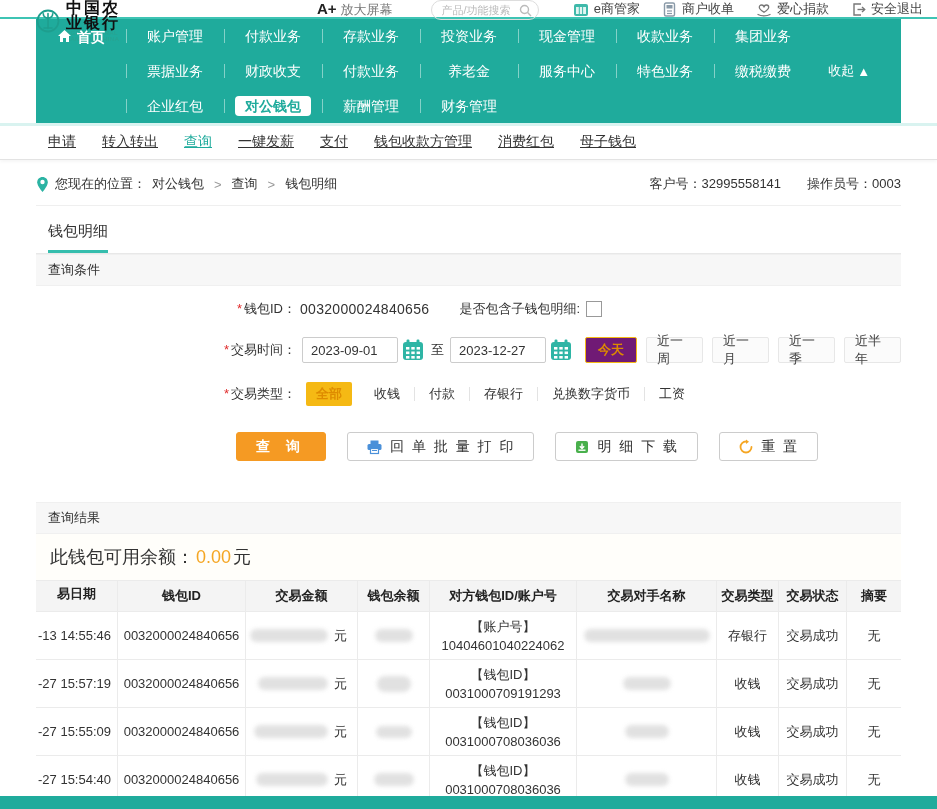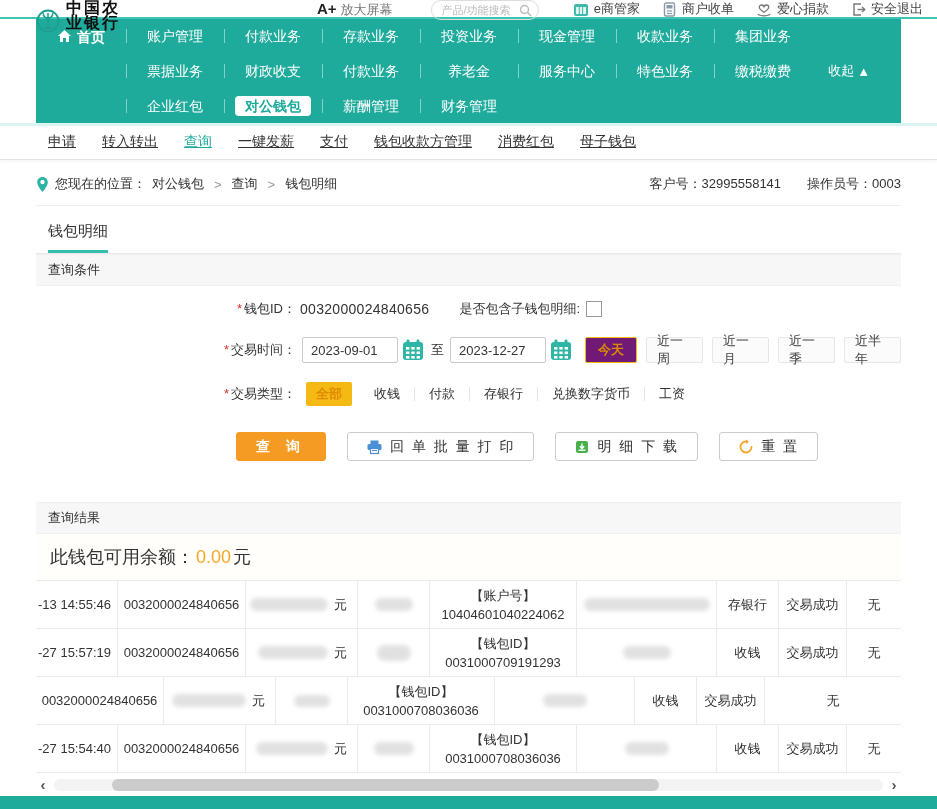--- a/index.html
+++ b/index.html
@@ -380,20 +380,31 @@
   </div>
 </div>
 
 <div class="secthead">查询结果</div>
 
 <div class="balrow">
   <span>此钱包可用余额：</span><span class="balval">0.00</span><span>元</span>
 </div>
 
 <div class="tbl">
+  <div class="trow head">
+    <div class="tc c0">易日期</div>
+    <div class="tc c1">钱包ID</div>
+    <div class="tc c2">交易金额</div>
+    <div class="tc c3">钱包余额</div>
+    <div class="tc c4">对方钱包ID/账户号</div>
+    <div class="tc c5">交易对手名称</div>
+    <div class="tc c6">交易类型</div>
+    <div class="tc c7">交易状态</div>
+    <div class="tc c8">摘要</div>
+  </div>
 
   <div class="trow data">
     <div class="tc c0">-13 14:55:46</div>
     <div class="tc c1">0032000024840656</div>
     <div class="tc c2">
         <span class="redact" style="width:78px;height:13px;margin-right:4px"></span>
         <span>元</span>
       </div>
     <div class="tc c3">
         <span class="redact" style="width:38px;height:13px"></span>
@@ -426,20 +437,21 @@
     </div>
     <div class="tc c5">
         <span class="redact" style="width:48px;height:13px"></span>
       </div>
     <div class="tc c6">收钱</div>
     <div class="tc c7">交易成功</div>
     <div class="tc c8">无</div>
   </div>
 
   <div class="trow data">
+    <div class="tc c0">-27 15:55:09</div>
     <div class="tc c1">0032000024840656</div>
     <div class="tc c2">
         <span class="redact" style="width:74px;height:13px;margin-right:4px"></span>
         <span>元</span>
       </div>
     <div class="tc c3">
         <span class="redact" style="width:36px;height:12px"></span>
       </div>
     <div class="tc c4">
       <span class="counter-tag">【钱包ID】</span>

